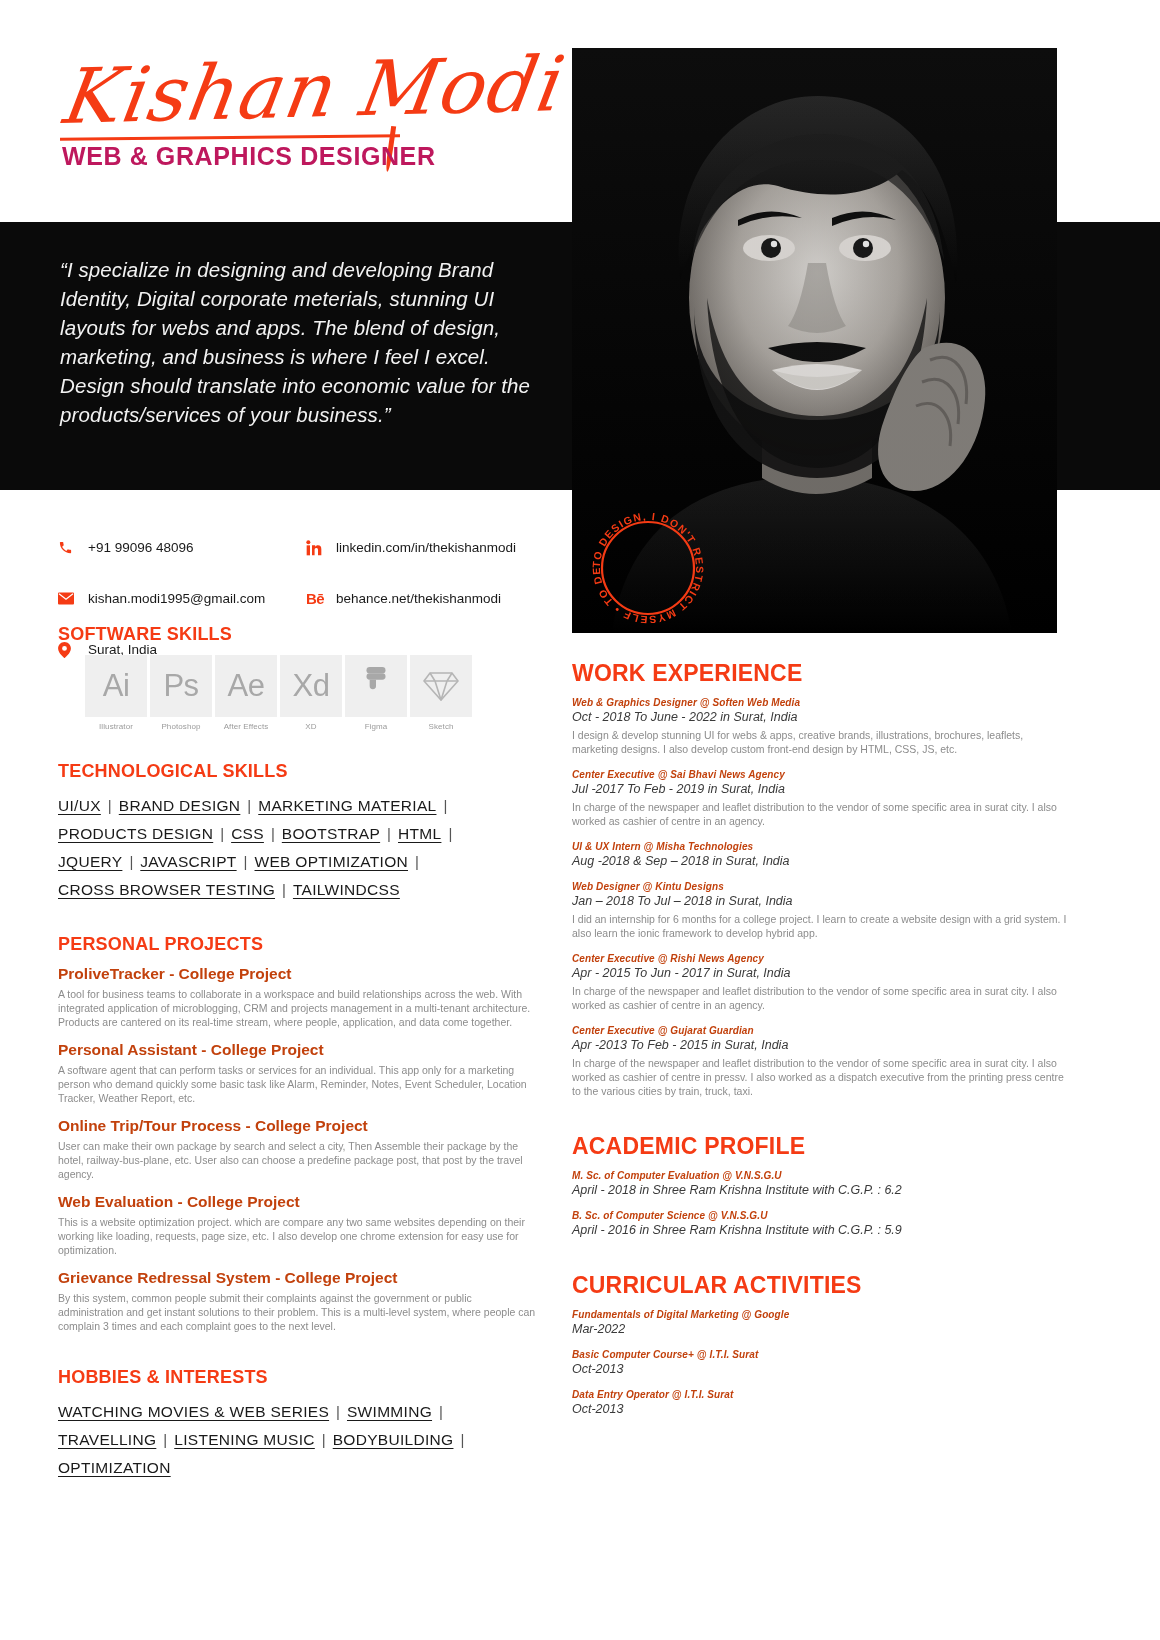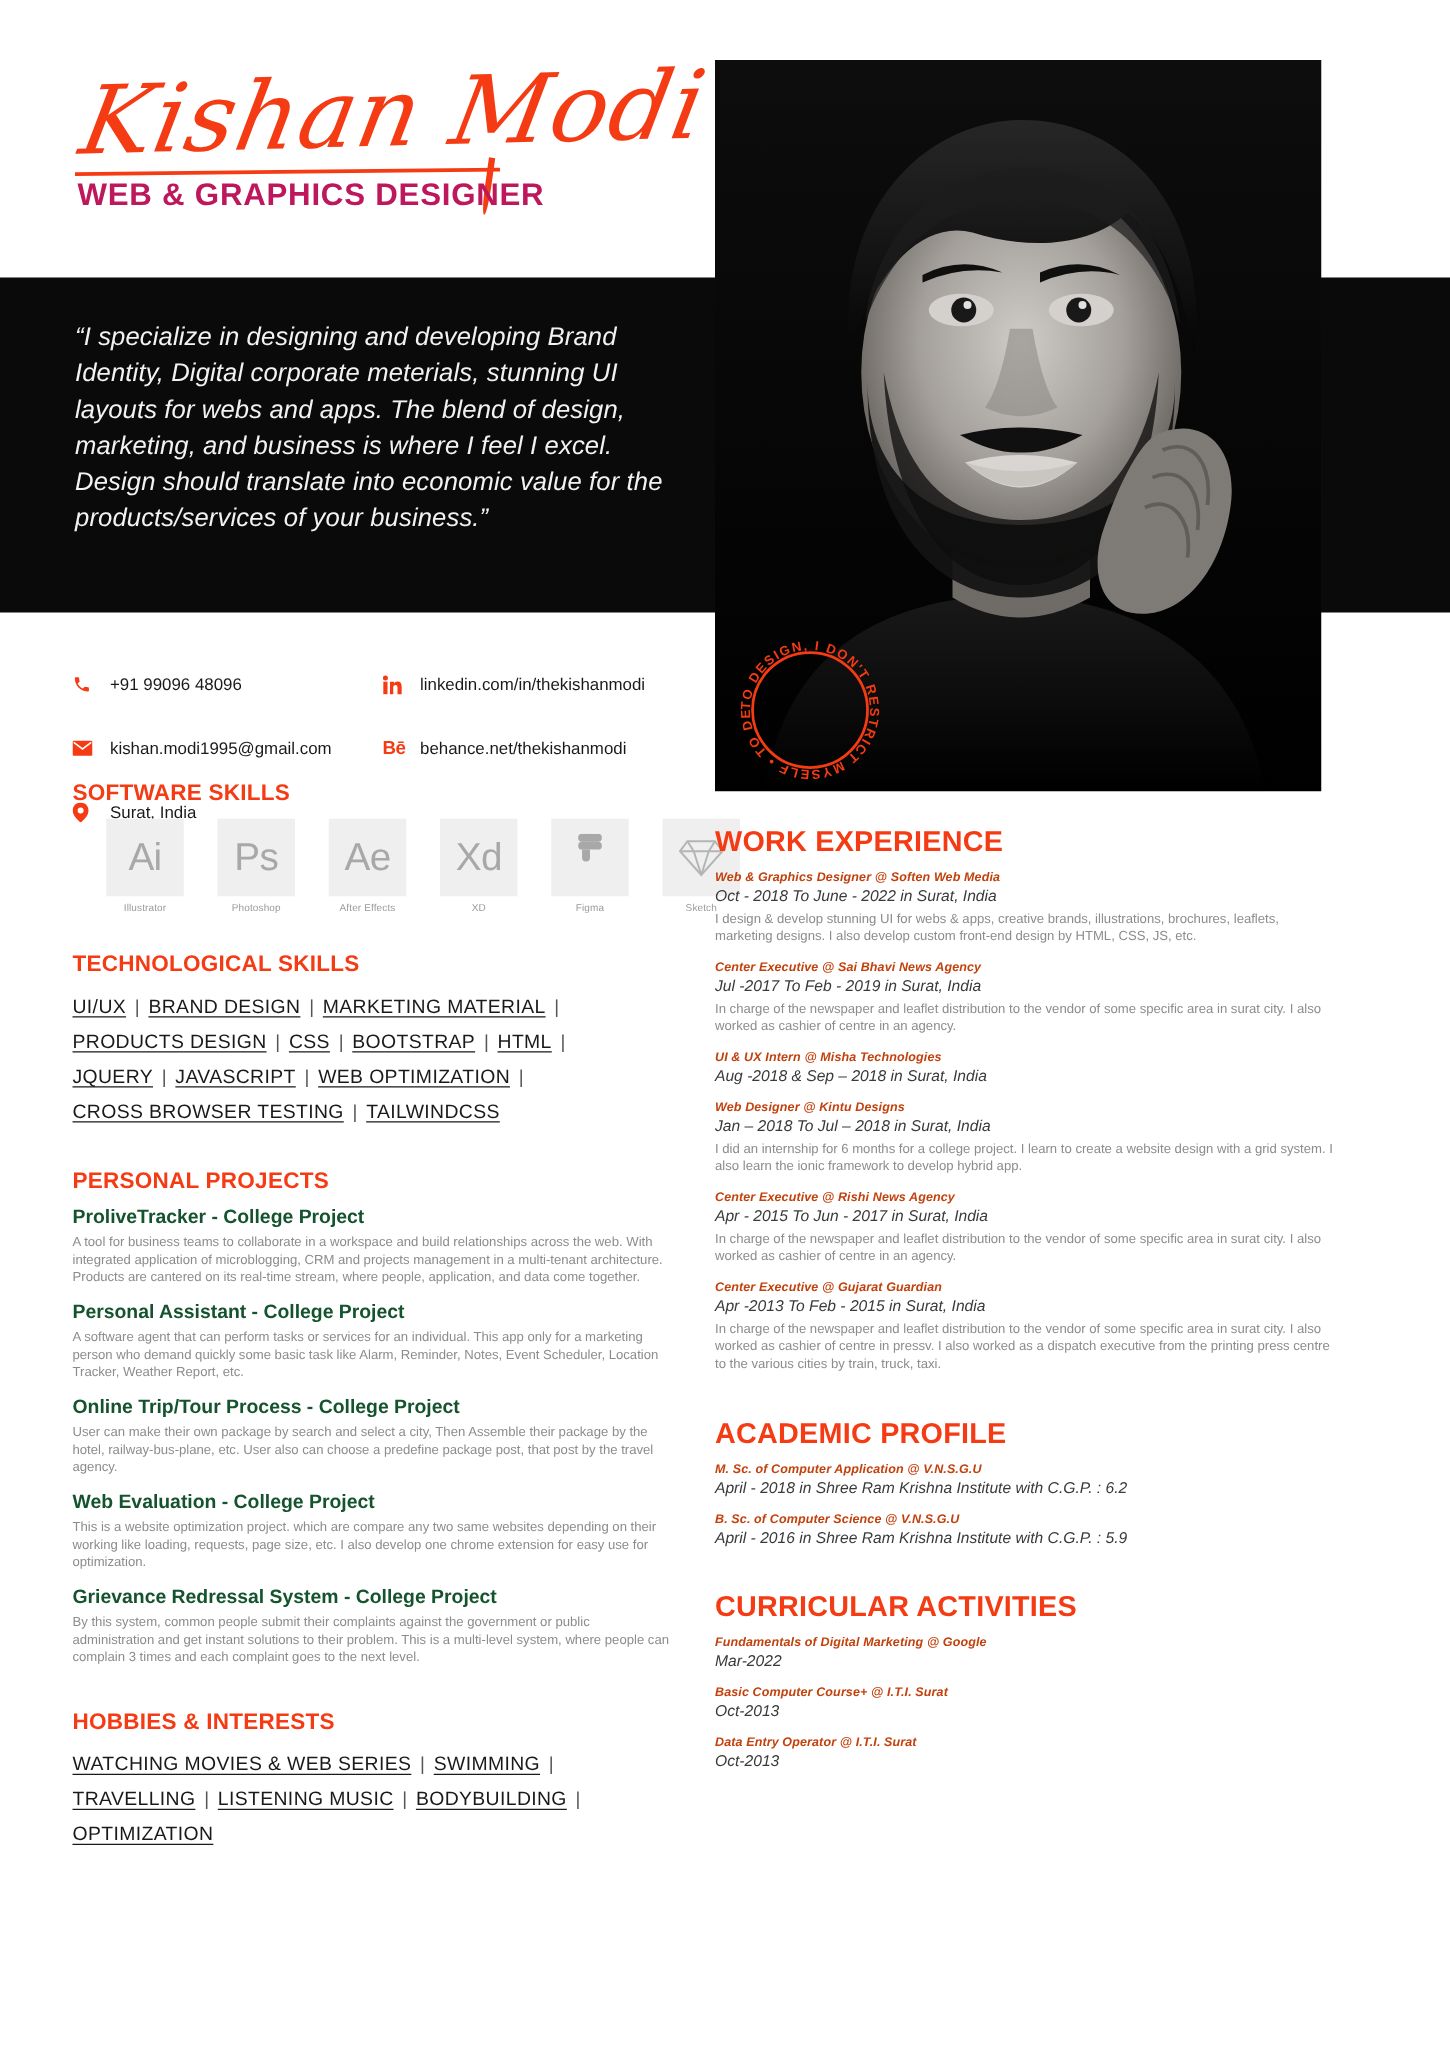--- a/index.html
+++ b/index.html
@@ -76,21 +76,21 @@
   .col-right { position: absolute; left: 572px; top: 660px; width: 500px; }
 
   h2.sec {
     color: #F53B14; font-weight: bold; letter-spacing: 0.2px;
     margin: 0 0 10px 0;
   }
   .col-left h2.sec { font-size: 18px; }
   .col-right h2.sec { font-size: 23px; }
 
   
-  .sw-grid { display: flex; gap: 27px; margin-top: 4px; padding-left: 27px; }
+  .sw-grid { display: flex; gap: 3px; margin-top: 4px; padding-left: 27px; }
   .sw-item { width: 62px; text-align: center; }
   .sw-box {
     width: 62px; height: 62px; background: #efefef;
     display: flex; align-items: center; justify-content: center;
     color: #a8a8a8; font-size: 31px; font-weight: 500; letter-spacing: -0.5px;
   }
   .sw-lab { font-size: 8px; color: #9b9b9b; margin-top: 5px; letter-spacing: 0.1px; }
 
   
   .chips { line-height: 28px; }
@@ -100,21 +100,21 @@
   }
   .sep { color: #555; padding: 0 7px; font-size: 15px; }
 
   
   .entry { margin-bottom: 13px; }
   .e-title { font-size: 10px; font-weight: bold; color: #c2410c; letter-spacing: 0.1px; font-style: italic; }
   .e-meta { font-size: 12.5px; font-style: italic; color: #3a3a3a; margin-top: 2px; }
   .e-desc { font-size: 10.5px; color: #8c8c8c; line-height: 14px; margin-top: 4px; }
 
   .proj { margin-bottom: 12px; }
-  .p-title { font-size: 15.5px; font-weight: bold; color: #14532d; }
+  .p-title { font-size: 15.5px; font-weight: bold; color: #c2410c; }
   .p-desc { font-size: 10.5px; color: #8c8c8c; line-height: 14px; margin-top: 4px; }
 
   .gap-sec { height: 30px; }
   .gap-sec-sm { height: 22px; }
 </style>
 </head>
 <body>
 
 <div class="page">
 
@@ -373,21 +373,21 @@
           <div class="e-meta">Apr -2013 To Feb - 2015 in Surat, India</div>
           <div class="e-desc">In charge of the newspaper and leaflet distribution to the vendor of some specific area in surat city. I also worked as cashier of centre in pressv. I also worked as a dispatch executive from the printing press centre to the various cities by train, truck, taxi.</div>
         </div>
       </div>
 
     <div class="gap-sec-sm"></div>
 
     <h2 class="sec">ACADEMIC PROFILE</h2>
     <div id="academic">
         <div class="entry">
-          <div class="e-title">M. Sc. of Computer Application @ V.N.S.G.U</div>
+          <div class="e-title">M. Sc. of Computer Evaluation @ V.N.S.G.U</div>
           <div class="e-meta">April - 2018 in Shree Ram Krishna Institute with C.G.P. : 6.2</div>
         </div>
         <div class="entry">
           <div class="e-title">B. Sc. of Computer Science @ V.N.S.G.U</div>
           <div class="e-meta">April - 2016 in Shree Ram Krishna Institute with C.G.P. : 5.9</div>
         </div>
       </div>
 
     <div class="gap-sec-sm"></div>
 

